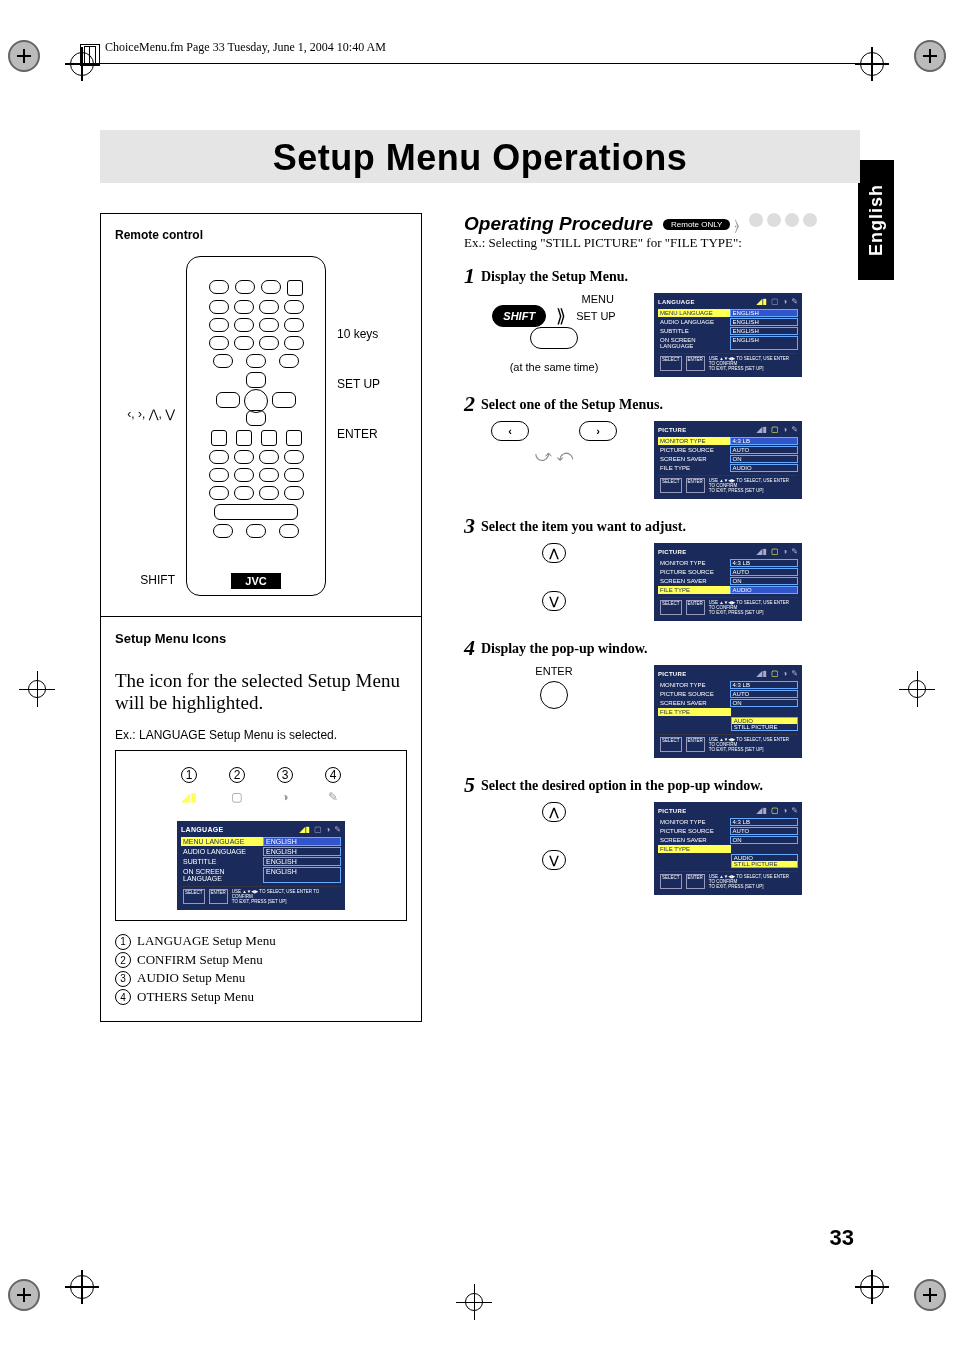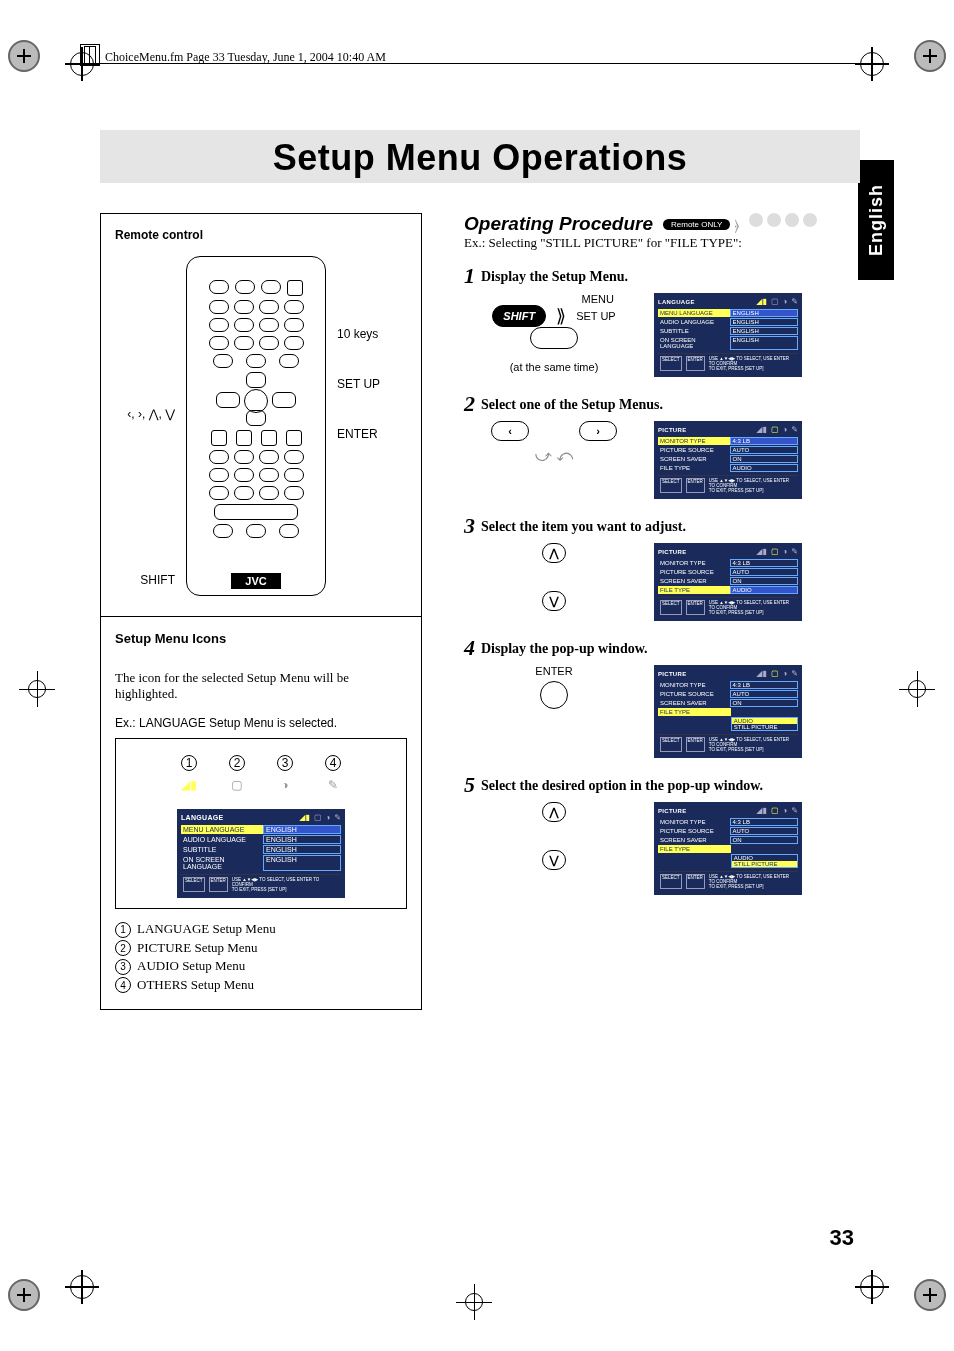--- a/index.html
+++ b/index.html
@@ -49,21 +49,21 @@
   .header-line {
     position: absolute;
     top: 63px;
     left: 95px;
     right: 95px;
     height: 1px;
     background: #000;
   }
   .header-text {
     position: absolute;
-    top: 50px;
+    top: 40px;
     left: 105px;
     font-size: 12px;
     font-family: "Times New Roman", serif;
   }
   .header-book-icon {
     position:absolute; top:44px; left:80px; width:18px; height:20px;
     border:1px solid #000;
   }
   .header-book-icon::before {
     content:""; position:absolute; left:3px; top:1px; right:3px; bottom:1px;
@@ -143,21 +143,21 @@
   .rc-dpad .d{position:absolute;left:30px;bottom:-2px;width:18px;height:14px;border:1px solid #000;border-radius:6px;}
   .rc-dpad .l{position:absolute;left:0;top:18px;width:22px;height:14px;border:1px solid #000;border-radius:6px;}
   .rc-dpad .r{position:absolute;right:0;top:18px;width:22px;height:14px;border:1px solid #000;border-radius:6px;}
   .rc-bar{height:14px;border:1px solid #000;border-radius:6px;margin:4px 8px;}
   .rc-logo{position:absolute;bottom:6px;left:0;right:0;text-align:center;font-weight:bold;font-size:11px;background:#000;color:#fff;padding:2px 0;width:50px;margin:0 auto;}
   .remote-labels-right{width:70px;font-size:12px;padding-top:70px;line-height:16px;}
   .remote-labels-right div{margin-bottom:34px;}
 
   .sec2 { padding: 14px; border-top:1px solid #000; }
   .sec2 h4 { font-family: Arial, sans-serif; font-weight:bold; font-size:13px; margin:0 0 24px 0;}
-  .sec2 p { font-family:"Times New Roman",serif; font-size:13px; margin:0 0 14px 0; }
+  .sec2 p { font-family:"Times New Roman",serif; font-size:19px; margin:0 0 14px 0; }
   .sec2 .ex { font-family:Arial,sans-serif; font-size:12px; margin-bottom:8px;}
 
   .icons-fig{border:1px solid #000;padding:10px;margin-bottom:12px;background:#fff;}
   .icon-row{display:flex;gap:28px;justify-content:center;padding:6px 0 14px 0;color:#999;}
   .icon-row span{display:inline-flex;flex-direction:column;align-items:center;gap:4px;font-size:12px;}
   .icn{width:20px;height:20px;display:flex;align-items:center;justify-content:center;}
   .num-circle{width:14px;height:14px;border:1px solid #000;border-radius:50%;display:inline-flex;align-items:center;justify-content:center;font-size:10px;font-family:Arial;}
 
   .menu-screen{
     background:#1a2a5a;color:#fff;font-family:Arial,sans-serif;font-size:7px;
@@ -374,21 +374,21 @@
               <div class="menu-footer">
                   <span class="kb">SELECT</span>
                   <span class="kb">ENTER</span>
                   <span><span>USE ▲▼◀▶ TO SELECT,  USE ENTER TO CONFIRM</span><br><span>TO EXIT, PRESS [SET UP]</span></span>
                 </div>
             </div>
           </div>
         </div>
 
         <div class="legend"><span class="num-circle">1</span><span>LANGUAGE Setup Menu</span></div>
-        <div class="legend"><span class="num-circle">2</span><span>PICTURE Setup Menu</span></div>
+        <div class="legend"><span class="num-circle">2</span><span>CONFIRM Setup Menu</span></div>
         <div class="legend"><span class="num-circle">3</span><span>AUDIO Setup Menu</span></div>
         <div class="legend"><span class="num-circle">4</span><span>OTHERS Setup Menu</span></div>
       </div>
     </div>
 
     <div class="col-right">
       <div>
         <span class="op-title">Operating Procedure</span>
         <span class="op-badge">Remote ONLY</span>
         <span style="font-size:14px;color:#999;">⦒</span>

